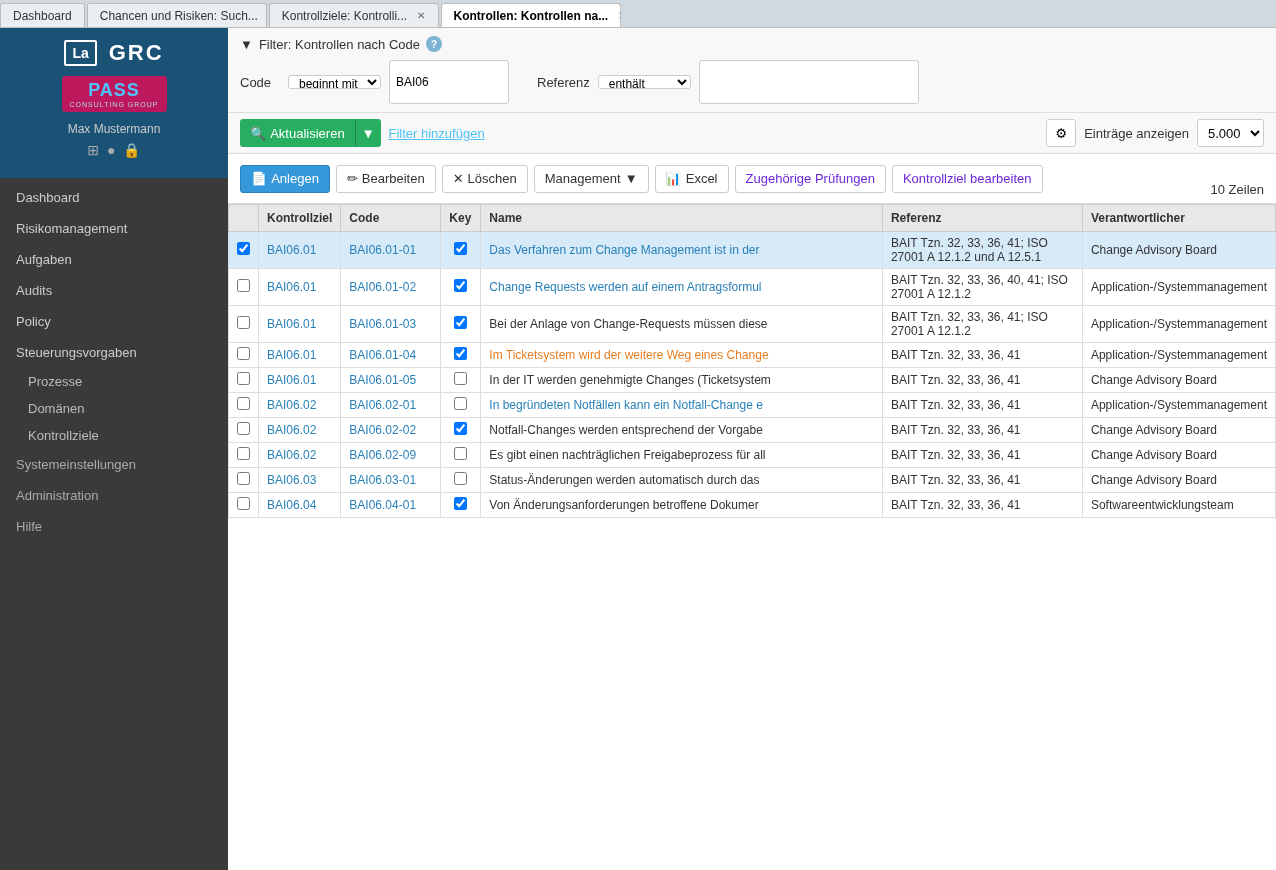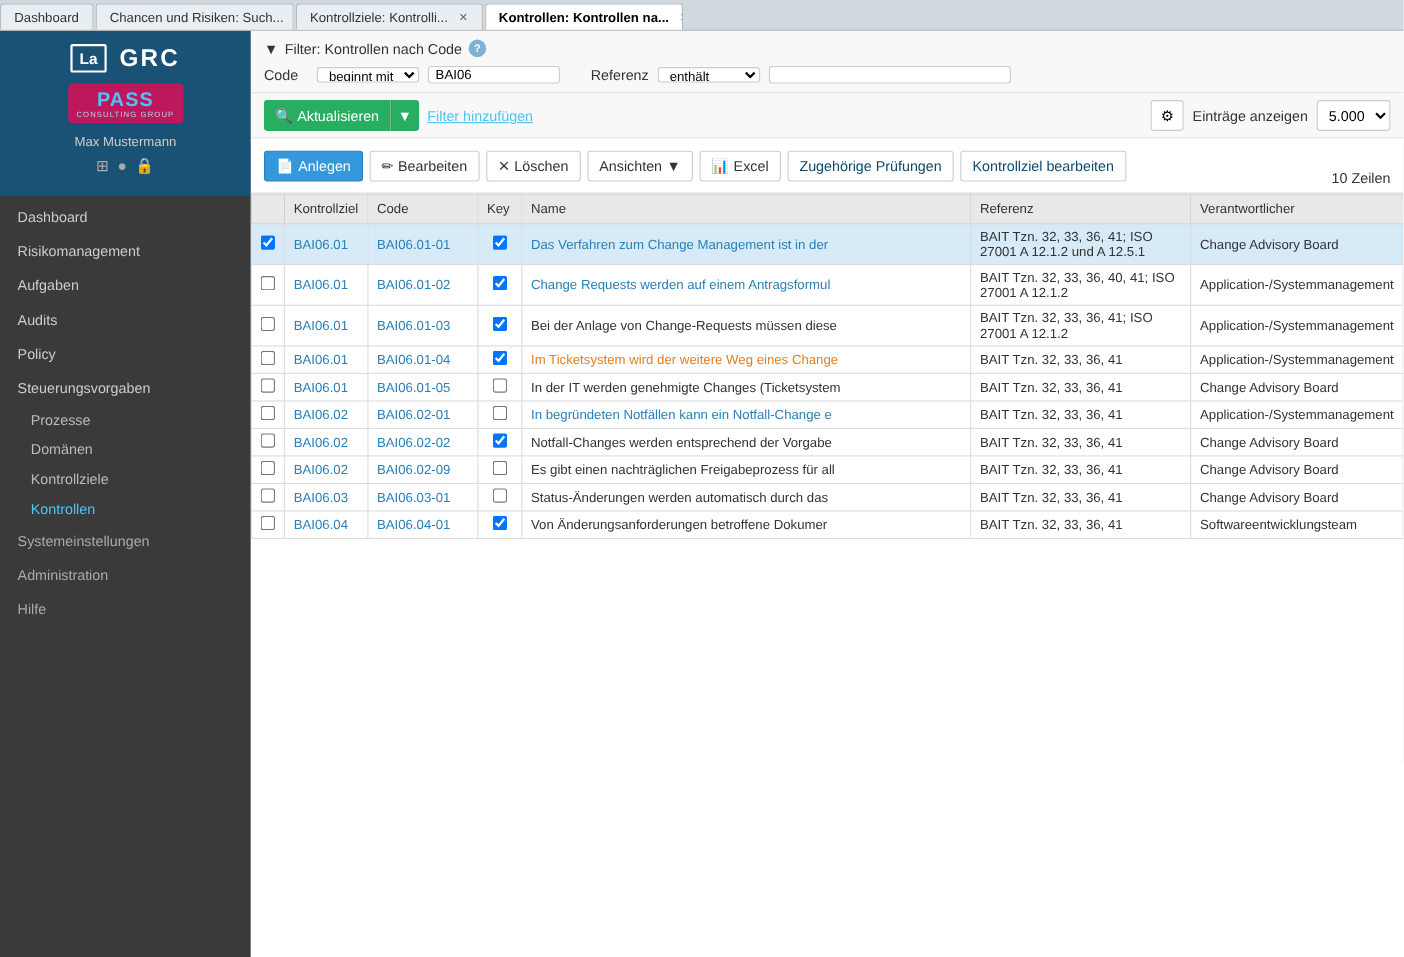--- a/index.html
+++ b/index.html
@@ -34,45 +34,45 @@
     .nav-section { padding: 8px 16px; color: #aaa; cursor: pointer; font-size: 13px; }
 
     
     .content { flex: 1; background: #fff; overflow: auto; display: flex; flex-direction: column; }
 
     
     .filter-section { padding: 8px 12px; background: #f8f8f8; border-bottom: 1px solid #ddd; }
     .filter-header { display: flex; align-items: center; gap: 6px; margin-bottom: 8px; color: #333; font-size: 13px; }
     .filter-row { display: flex; align-items: center; gap: 8px; flex-wrap: wrap; }
     .filter-label { font-size: 13px; color: #333; min-width: 40px; }
-    .filter-input { height: 16px; border: 1px solid #ccc; border-radius: 3px; padding: 0 6px; font-size: 12px; }
+    .filter-input { height: 44px; border: 1px solid #ccc; border-radius: 3px; padding: 0 6px; font-size: 12px; }
     .filter-select { height: 14px; border: 1px solid #ccc; border-radius: 3px; padding: 0 6px; font-size: 12px; background: #fff; }
 
     
     .toolbar { padding: 6px 12px; display: flex; align-items: center; gap: 8px; border-bottom: 1px solid #ddd; background: #f8f8f8; }
     .btn-primary-split { background: #27ae60; color: #fff; border: none; padding: 4px 6px; border-radius: 0 3px 3px 0; cursor: pointer; font-size: 13px; height: 28px; border-left: 1px solid #1e8449; }
     .btn-primary-main { background: #27ae60; color: #fff; border: none; padding: 4px 10px; border-radius: 3px 0 0 3px; cursor: pointer; font-size: 13px; height: 28px; display: flex; align-items: center; gap: 4px; }
     .btn-split-group { display: flex; }
     .btn-link { background: none; color: #4fc3f7; border: none; cursor: pointer; font-size: 13px; text-decoration: underline; }
     .toolbar-right { margin-left: auto; display: flex; align-items: center; gap: 8px; }
     .gear-btn { background: #fff; border: 1px solid #ccc; border-radius: 3px; padding: 4px 8px; cursor: pointer; height: 28px; }
     .entries-label { font-size: 13px; color: #333; }
     .entries-select { height: 28px; border: 1px solid #ccc; border-radius: 3px; padding: 0 6px; font-size: 13px; background: #fff; }
 
     
     .action-bar { padding: 6px 12px; display: flex; align-items: center; gap: 6px; border-bottom: 1px solid #ddd; background: #fff; }
     .btn-action { background: #fff; border: 1px solid #ccc; padding: 4px 10px; border-radius: 3px; cursor: pointer; font-size: 13px; color: #333; height: 28px; display: flex; align-items: center; gap: 4px; }
     .btn-action.active { background: #3498db; color: #fff; border-color: #2980b9; }
-    .btn-action.disabled { color: #0c4a6e; cursor: default; }
+    .btn-action.disabled { color: #6d28d9; cursor: default; }
     .rows-count { margin-left: auto; font-size: 13px; color: #333; margin-top: 22px; }
 
     
     .table-container { flex: 1; overflow: auto; }
     table { width: 100%; border-collapse: collapse; font-size: 12px; }
-    thead th { background: #e8e8e8; border: 1px solid #ccc; padding: 6px 8px; text-align: left; font-weight: normal; color: #333; white-space: nowrap; position: sticky; top: 0; z-index: 1; }
+    thead th { background: #e8e8e8; border: 1px solid #ccc; padding: 6px 8px; text-align: left; font-weight: bold; color: #333; white-space: nowrap; position: sticky; top: 0; z-index: 1; }
     tbody td { border: 1px solid #ddd; padding: 4px 8px; color: #333; }
     tbody tr { background: #fff; }
     tbody tr.selected { background: #d6eaf8; }
     .cell-link { color: #2980b9; cursor: pointer; text-decoration: none; }
     .cell-orange { color: #e67e22; }
     .checkbox-cell { text-align: center; width: 30px; }
     input[type=checkbox] { cursor: pointer; }
     .col-kontrollziel { width: 70px; }
     .col-code { width: 100px; }
     .col-key { width: 40px; }
@@ -132,21 +132,20 @@
     <div class="sidebar-nav">
       <div class="nav-item">Dashboard</div>
       <div class="nav-item">Risikomanagement</div>
       <div class="nav-item">Aufgaben</div>
       <div class="nav-item">Audits</div>
       <div class="nav-item">Policy</div>
       <div class="nav-item">Steuerungsvorgaben</div>
       <div class="nav-sub">Prozesse</div>
       <div class="nav-sub">Domänen</div>
       <div class="nav-sub">Kontrollziele</div>
-      <div class="nav-sub active">Kontrollen</div>
       <div class="nav-section">Systemeinstellungen</div>
       <div class="nav-section">Administration</div>
       <div class="nav-section">Hilfe</div>
     </div>
   </div>
 
   <div class="content">
 
     <div class="filter-section">
       <div class="filter-header">
@@ -200,21 +199,21 @@
       </button>
       <button class="btn-action">
         <span>✏</span>
         <span>Bearbeiten</span>
       </button>
       <button class="btn-action">
         <span>✕</span>
         <span>Löschen</span>
       </button>
       <button class="btn-action">
-        <span>Ansichten</span>
+        <span>Management</span>
         <span>▼</span>
       </button>
       <button class="btn-action">
         <span>📊</span>
         <span>Excel</span>
       </button>
       <button class="btn-action disabled">
         <span>Zugehörige Prüfungen</span>
       </button>
       <button class="btn-action disabled">

